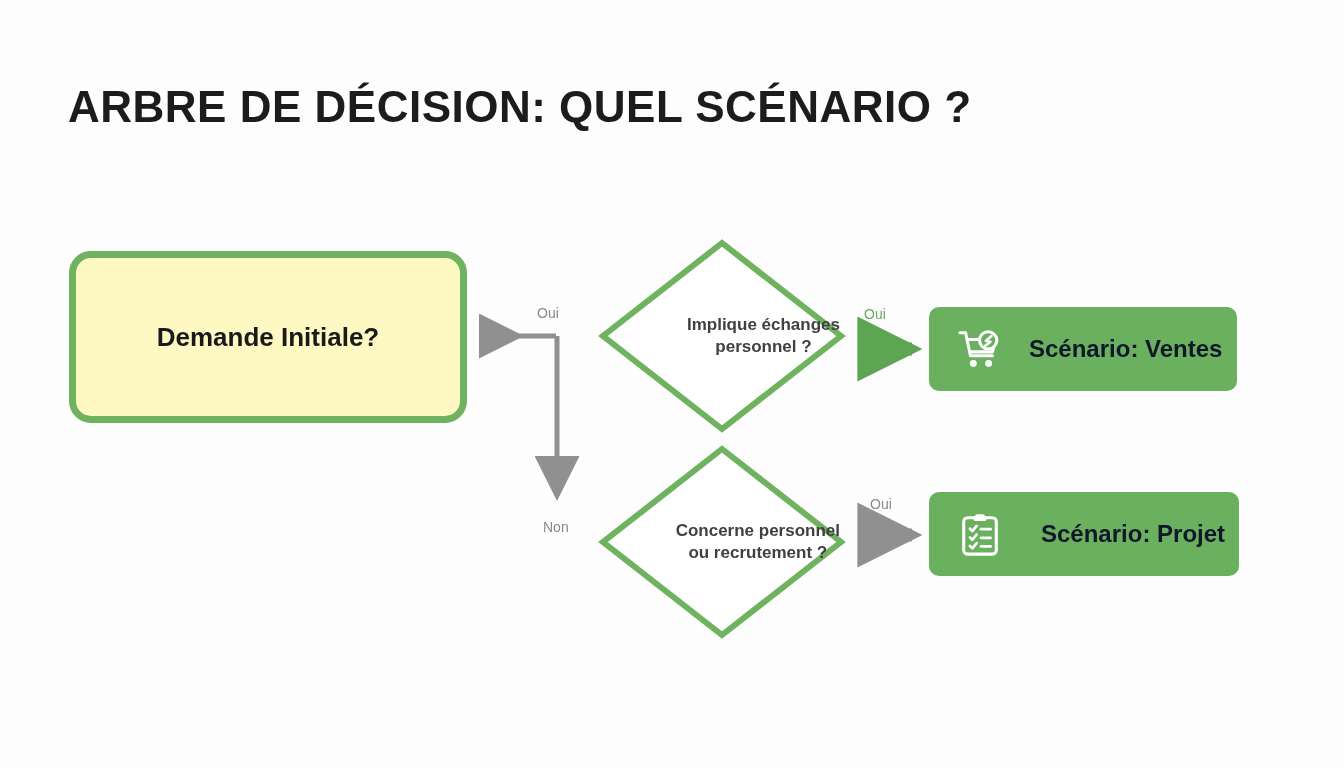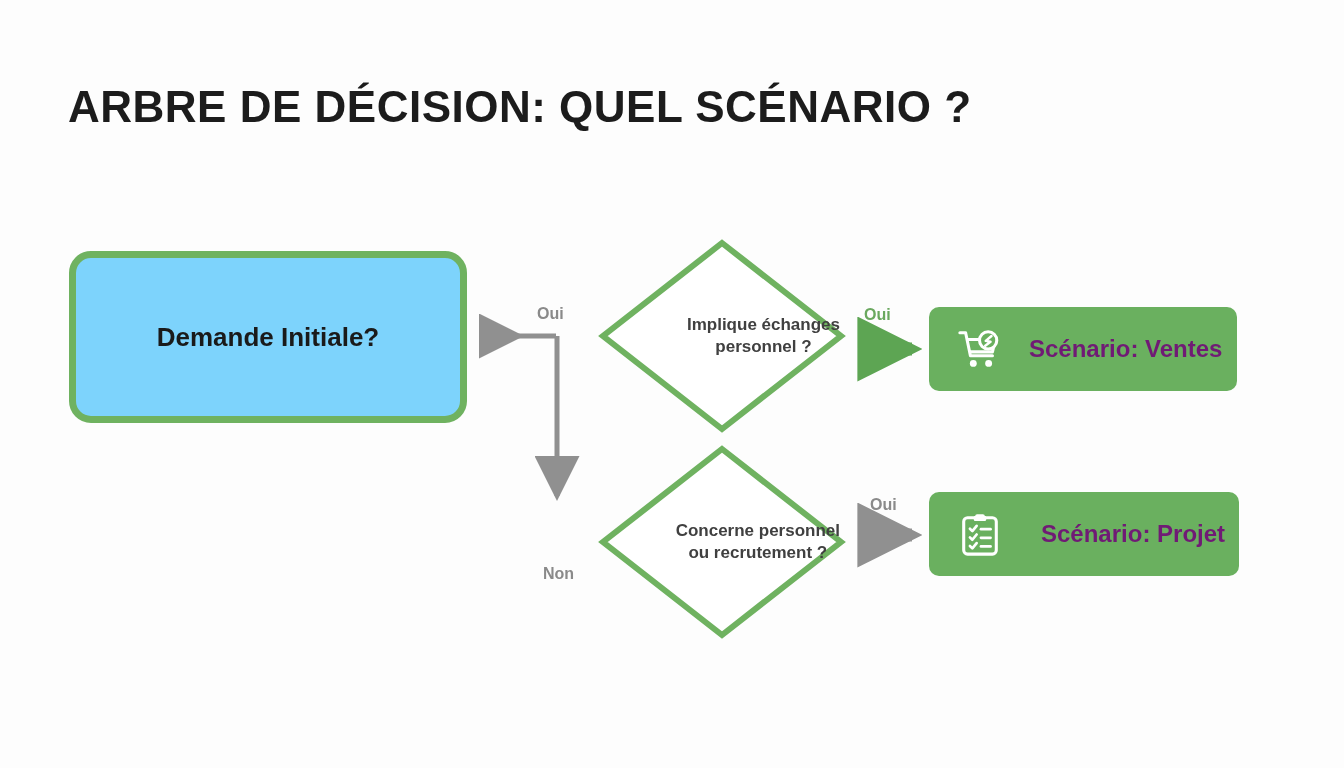--- a/index.html
+++ b/index.html
@@ -33,21 +33,21 @@
   }
 
   
   #root-node {
     position: absolute;
     left: 69px;
     top: 251px;
     width: 398px;
     height: 172px;
     box-sizing: border-box;
-    background: #7dd3fc;
+    background: #fef9c3;
     border: 7px solid #6fb260;
     border-radius: 22px;
     display: flex;
     align-items: center;
     justify-content: center;
   }
   #root-node .node-label {
     font-size: 26px;
     font-weight: 700;
     color: #1a1a1a;
@@ -104,43 +104,43 @@
   .outcome .outcome-icon {
     width: 46px;
     height: 46px;
     flex: 0 0 46px;
     margin-right: 26px;
     display: block;
   }
   .outcome .outcome-label {
     font-size: 24px;
     font-weight: 700;
-    color: #701a75;
+    color: #0f172a;
     white-space: nowrap;
   }
 
   
   #connectors {
     position: absolute;
     left: 0;
     top: 0;
     width: 1344px;
     height: 768px;
     pointer-events: none;
   }
 
   
   .edge-label {
     position: absolute;
-    font-size: 16px;
-    font-weight: 700;
+    font-size: 14px;
+    font-weight: 400;
     white-space: nowrap;
   }
   #edge-label-oui-root    { left: 537px; top: 305px; color: #8a8a8a; }
-  #edge-label-non         { left: 543px; top: 519px; color: #8a8a8a; margin-top: 46px; }
+  #edge-label-non         { left: 543px; top: 519px; color: #8a8a8a; }
   #edge-label-oui-sales   { left: 864px; top: 306px; color: #6aa85f; }
   #edge-label-oui-project { left: 870px; top: 496px; color: #8a8a8a; }
 </style>
 </head>
 <body>
 
 <div id="canvas">
 
   <div id="page-title">ARBRE DE DÉCISION: QUEL SCÉNARIO ?</div>
 

